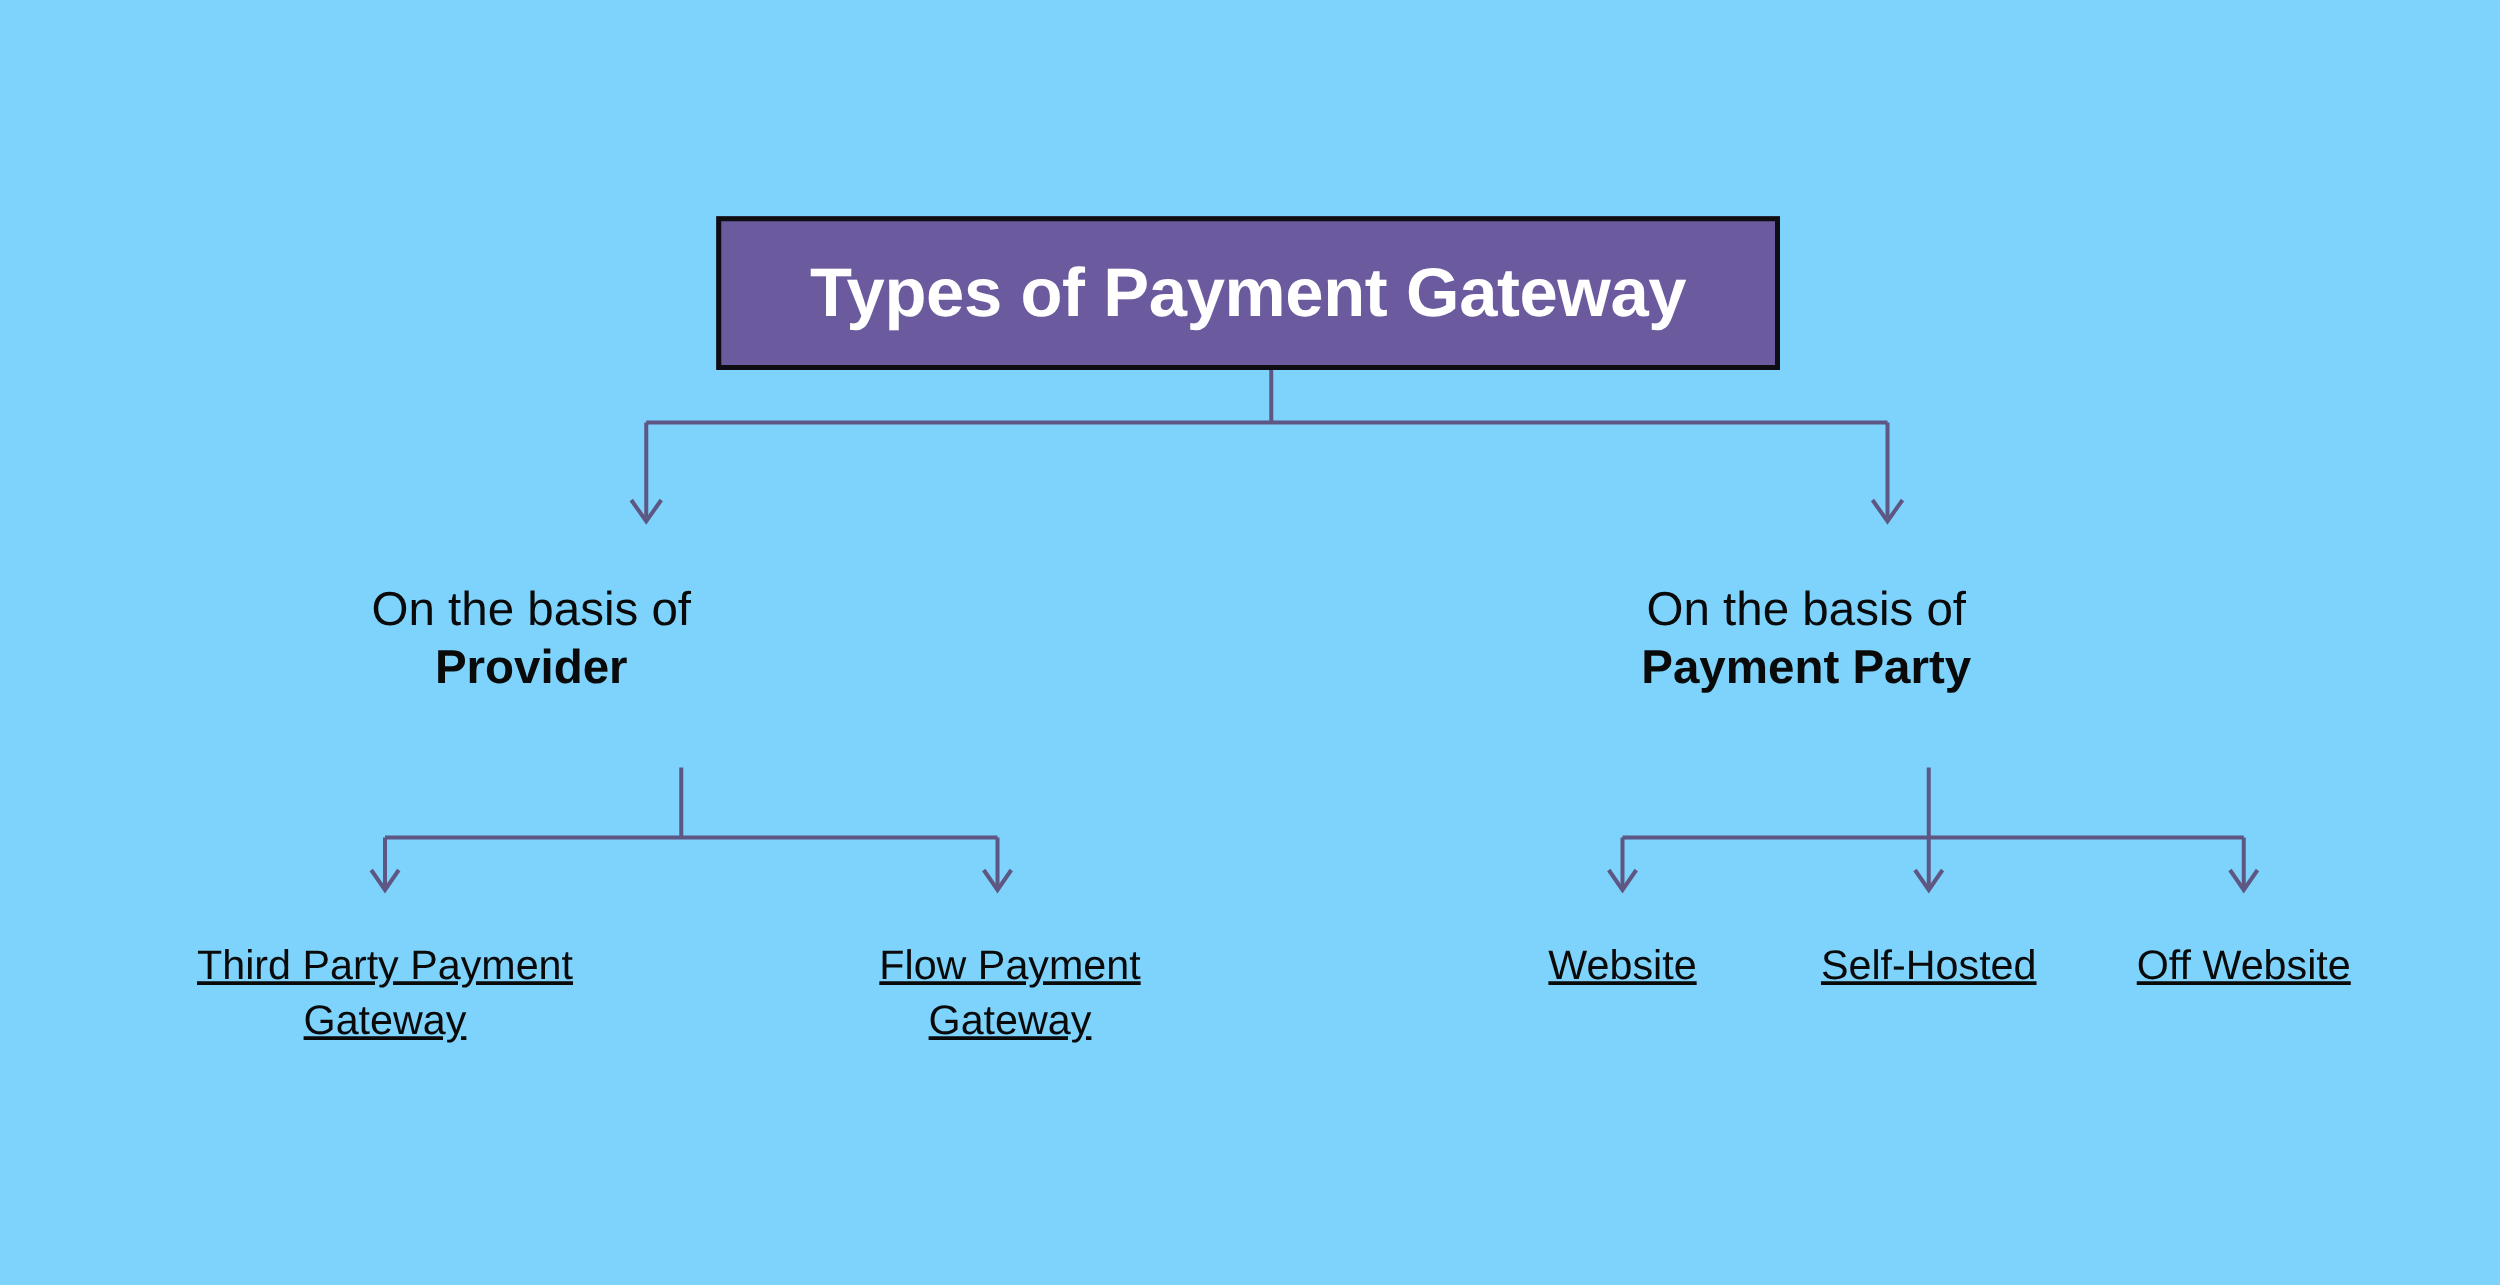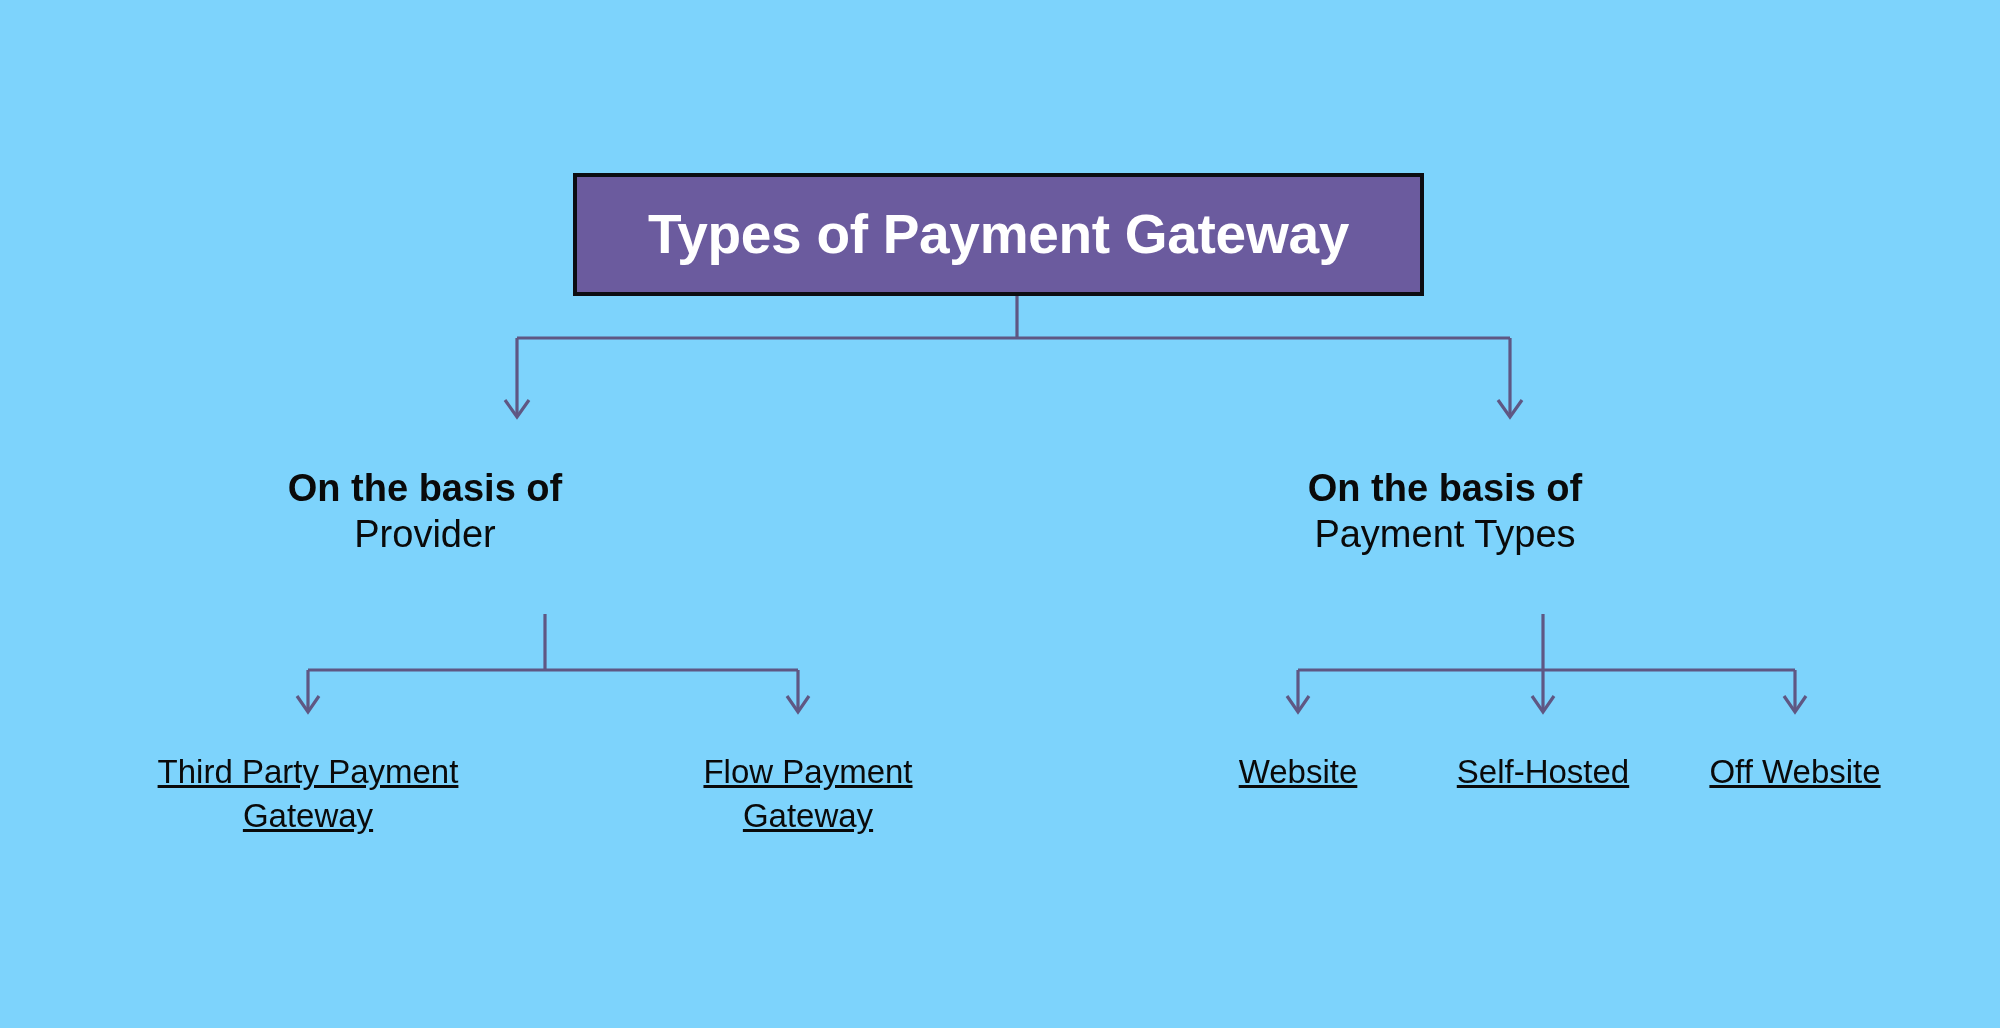--- a/index.html
+++ b/index.html
@@ -56,25 +56,25 @@
     position: absolute;
     text-align: center;
     color: #0a0a0a;
     z-index: 2;
   }
   .level2 {
     font-size: 38px;
     line-height: 1.22;
   }
   .level2 .line-regular {
-    font-weight: bold;
+    font-weight: normal;
     display: block;
   }
   .level2 .line-bold {
-    font-weight: normal;
+    font-weight: bold;
     display: block;
   }
   .leaf {
     font-size: 33px;
     line-height: 1.34;
     font-weight: normal;
     text-decoration: underline;
   }
   .leaf .leaf-line {
     display: block;
@@ -132,21 +132,21 @@
     <span class="root-label">Types of Payment Gateway</span>
   </div>
 
   <div class="node-text level2" id="branch-provider">
     <span class="line-regular">On the basis of</span>
     <span class="line-bold">Provider</span>
   </div>
 
   <div class="node-text level2" id="branch-flow">
     <span class="line-regular">On the basis of</span>
-    <span class="line-bold">Payment Types</span>
+    <span class="line-bold">Payment Party</span>
   </div>
 
   <div class="node-text leaf" id="leaf-third-party">
     <span class="leaf-line">Third Party Payment</span>
     <span class="leaf-line">Gateway</span>
   </div>
 
   <div class="node-text leaf" id="leaf-bank">
     <span class="leaf-line">Flow Payment</span>
     <span class="leaf-line">Gateway</span>

